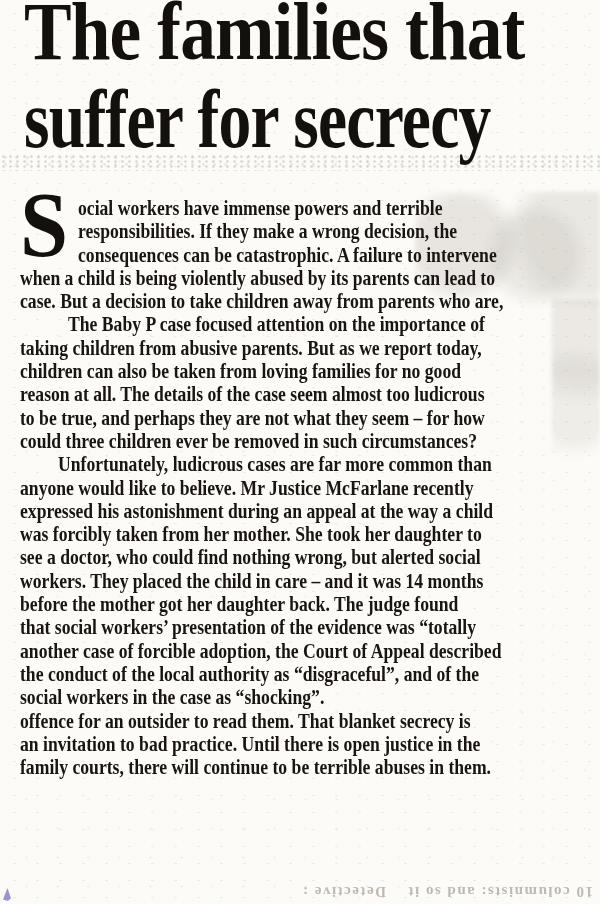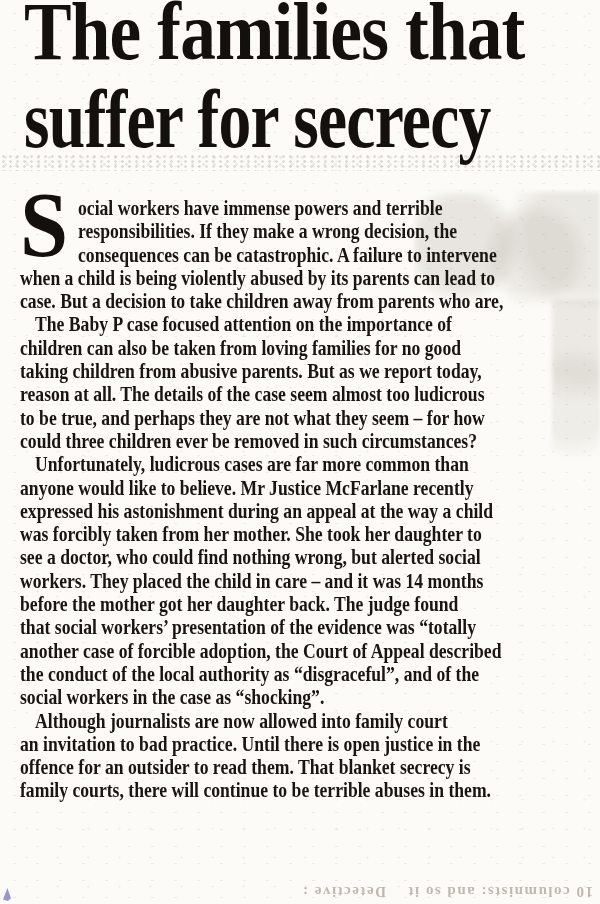--- a/index.html
+++ b/index.html
@@ -45,21 +45,21 @@
       radial-gradient(circle, rgba(88,82,74,0.55) 1px, transparent 1.6px),
       radial-gradient(circle, rgba(88,82,74,0.35) 1px, transparent 1.8px);
     background-size: 7px 5px, 11px 7px;
     opacity:0.33;
     filter:blur(0.4px);
   }
 
   
   .body-copy { position:absolute; left:20px; top:197px; width:578px; z-index:2; }
   .line { height:23.3px;text-decoration:underline; }
-  .line.indent { padding-left:15px; }
+  .line.indent { padding-left:15px;text-align:center; }
   .line .txt {
     display:inline-block;
     font-size:21px;
     line-height:23.3px;
     font-weight:bold;
     white-space:pre;
     transform:scaleX(0.84);
     transform-origin:0 50%;
     color:#1a1512;
   }
@@ -133,43 +133,42 @@
     <span class="dropcap">S</span>
     <div class="para">
         <div class="line"><span class="txt">ocial workers have immense powers and terrible</span></div>
         <div class="line"><span class="txt">responsibilities. If they make a wrong decision, the</span></div>
         <div class="line"><span class="txt">consequences can be catastrophic. A failure to intervene</span></div>
         <div class="line"><span class="txt">when a child is being violently abused by its parents can lead to</span></div>
         <div class="line"><span class="txt">case. But a decision to take children away from parents who are,</span></div>
       </div>
     <div class="para">
         <div class="line indent"><span class="txt">The Baby P case focused attention on the importance of</span></div>
+        <div class="line"><span class="txt">taking children from abusive parents. But as we report today,</span></div>
         <div class="line"><span class="txt">children can also be taken from loving families for no good</span></div>
-        <div class="line"><span class="txt">taking children from abusive parents. But as we report today,</span></div>
         <div class="line"><span class="txt">reason at all. The details of the case seem almost too ludicrous</span></div>
         <div class="line"><span class="txt">to be true, and perhaps they are not what they seem – for how</span></div>
         <div class="line"><span class="txt">could three children ever be removed in such circumstances?</span></div>
       </div>
     <div class="para">
         <div class="line indent"><span class="txt">Unfortunately, ludicrous cases are far more common than</span></div>
         <div class="line"><span class="txt">anyone would like to believe. Mr Justice McFarlane recently</span></div>
         <div class="line"><span class="txt">expressed his astonishment during an appeal at the way a child</span></div>
         <div class="line"><span class="txt">was forcibly taken from her mother. She took her daughter to</span></div>
         <div class="line"><span class="txt">see a doctor, who could find nothing wrong, but alerted social</span></div>
         <div class="line"><span class="txt">workers. They placed the child in care – and it was 14 months</span></div>
         <div class="line"><span class="txt">before the mother got her daughter back. The judge found</span></div>
         <div class="line"><span class="txt">that social workers’ presentation of the evidence was “totally</span></div>
         <div class="line"><span class="txt">another case of forcible adoption, the Court of Appeal described</span></div>
         <div class="line"><span class="txt">the conduct of the local authority as “disgraceful”, and of the</span></div>
         <div class="line"><span class="txt">social workers in the case as “shocking”.</span></div>
       </div>
     <div class="para">
-        <div class="line indent"><span class="txt">Although journalists are now allowed into family court</span></div>
+        <div class="line"><span class="txt">offence for an outsider to read them. That blanket secrecy is</span></div>
         <div class="line"><span class="txt">an invitation to bad practice. Until there is open justice in the</span></div>
-        <div class="line"><span class="txt">offence for an outsider to read them. That blanket secrecy is</span></div>
         <div class="line"><span class="txt">family courts, there will continue to be terrible abuses in them.</span></div>
       </div>
   </div>
 
   <div class="ghost-bottom">10 columnists: and so it    Detective :</div>
 
   <div class="ink-mark"></div>
 
 </div>
 

